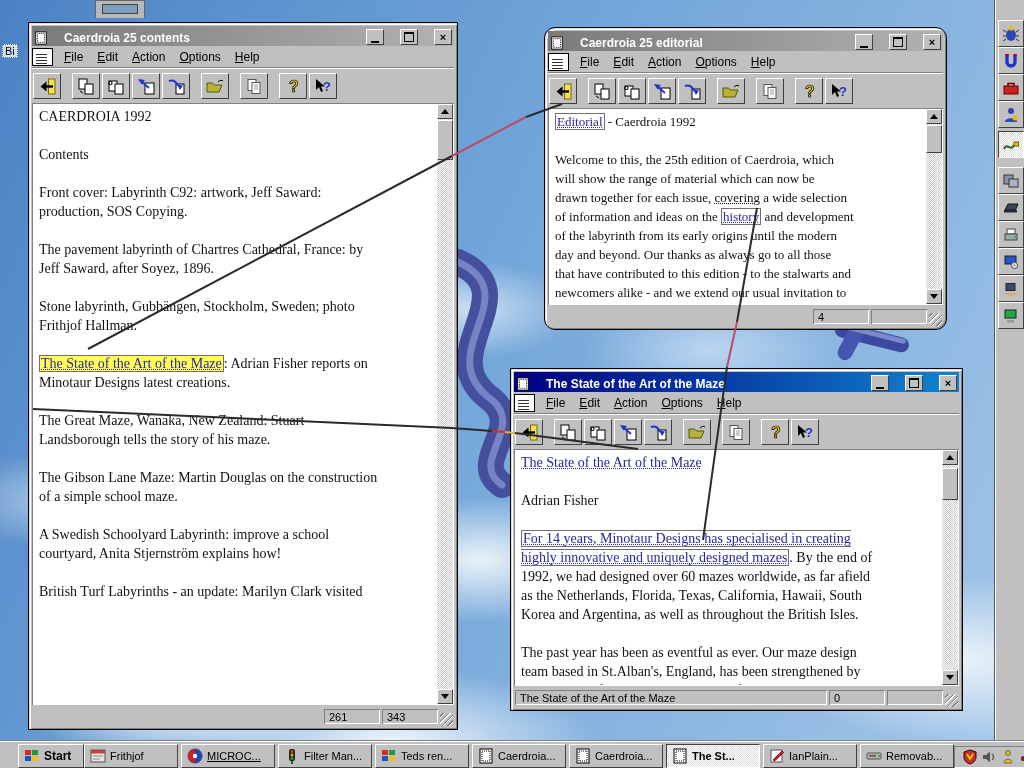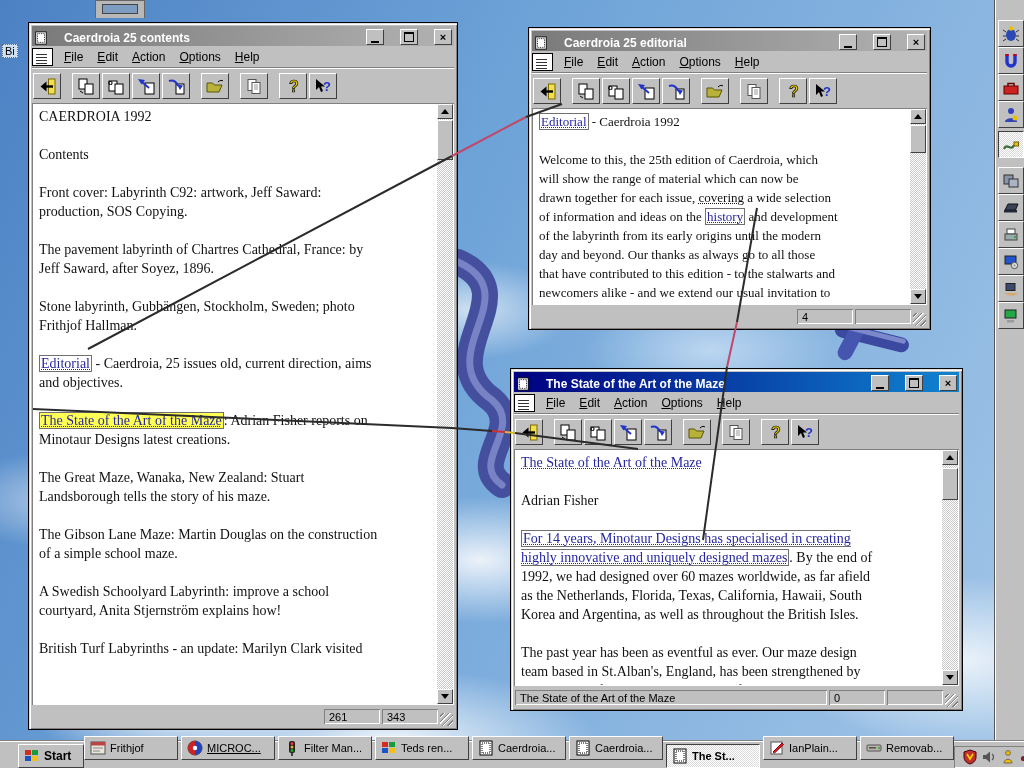--- a/index.html
+++ b/index.html
@@ -87,21 +87,21 @@
   
   #taskbar{position:absolute;left:0;top:741px;width:1024px;height:27px;background:#c0c0c0;
     border-top:1px solid #fff;box-shadow:0 -1px 0 #808080;z-index:70;
     display:flex;align-items:flex-end;gap:0;padding:0 18px;box-sizing:border-box;}
   .task-btn{height:22px;background:#c0c0c0;border:1px solid;border-color:#fff #404040 #404040 #fff;
     display:flex;align-items:center;gap:4px;padding:0 5px;font-size:11px;white-space:nowrap;
     overflow:hidden;flex:none;}
   .task-btn svg{width:16px;height:16px;flex:none;}
   #start-btn{font-weight:bold;font-size:12px;width:54px;}
   .task-btn.pressed{border-color:#404040 #fff #fff #404040;font-weight:bold;
-    background:repeating-conic-gradient(#fff 0 25%,#dcdcdc 0 50%) 0 0/2px 2px;margin-top:8px;}
+    background:repeating-conic-gradient(#fff 0 25%,#dcdcdc 0 50%) 0 0/2px 2px;}
   .task-btn.app{width:82px;}
   #tray{margin-left:auto;height:22px;box-shadow:inset 1px 1px 0 #808080, inset -1px -1px 0 #fff;
     display:flex;align-items:center;gap:4px;padding:0 8px;font-size:11px;}
   #tray svg{width:16px;height:16px;}
 </style>
 </head>
 <body>
 
 <div id="desktop">
   <svg id="wallart" width="1024" height="768">
@@ -217,22 +217,20 @@
   <div class="content">
     <div class="doc">
         <div class="para"><span class="">CAERDROIA 1992</span></div>
         <div class="para"><span class="">Contents</span></div>
         <div class="para"><span class="">Front cover: Labyrinth C92: artwork, Jeff Saward:
 production, SOS Copying.</span></div>
         <div class="para"><span class="">The pavement labyrinth of Chartres Cathedral, France: by
 Jeff Saward, after Soyez, 1896.</span></div>
         <div class="para"><span class="">Stone labyrinth, Gubbängen, Stockholm, Sweden; photo
 Frithjof Hallman.</span></div>
-        <div class="para"><span class="lnk box">Editorial</span><span class=""> - Caerdroia, 25 issues old, current direction, aims
-and objectives.</span></div>
         <div class="para"><span class="lnk box hl">The State of the Art of the Maze</span><span class="">: Adrian Fisher reports on
 Minotaur Designs latest creations.</span></div>
         <div class="para"><span class="">The Great Maze, Wanaka, New Zealand: Stuart
 Landsborough tells the story of his maze.</span></div>
         <div class="para"><span class="">The Gibson Lane Maze: Martin Douglas on the construction
 of a simple school maze.</span></div>
         <div class="para"><span class="">A Swedish Schoolyard Labyrinth: improve a school
 courtyard, Anita Stjernström explains how!</span></div>
         <div class="para"><span class="">British Turf Labyrinths - an update: Marilyn Clark visited</span></div>
       </div>
@@ -246,21 +244,21 @@
         </div>
     </div>
   </div>
   <div class="status">
     <span class="sfield">261</span>
     <span class="sfield">343</span>
     <span class="grip"></span>
   </div>
 </div>
 
-<div class="win" style="left:528px;top:27px;width:395px;height:295px;">
+<div class="win" style="left:544px;top:27px;width:395px;height:295px;border-radius:11px;">
   <div class="titlebar inactive">
     <span class="t-icon" style="width: 14px; height: 14px; display: inline-flex; flex: 0 0 auto;">
         <svg viewBox="0 0 16 16" style="width: 14px; height: 14px;">
           <rect x="2" y="1" width="12" height="14" fill="#fff" stroke="#000"></rect>
           <rect x="4" y="3" width="8" height="10" fill="none" stroke="#000" stroke-dasharray="1 1"></rect>
         </svg>
       </span>
     <span class="title-text">Caerdroia 25 editorial</span>
     <span class="tb-btn">
         <span class="g-min"></span>

